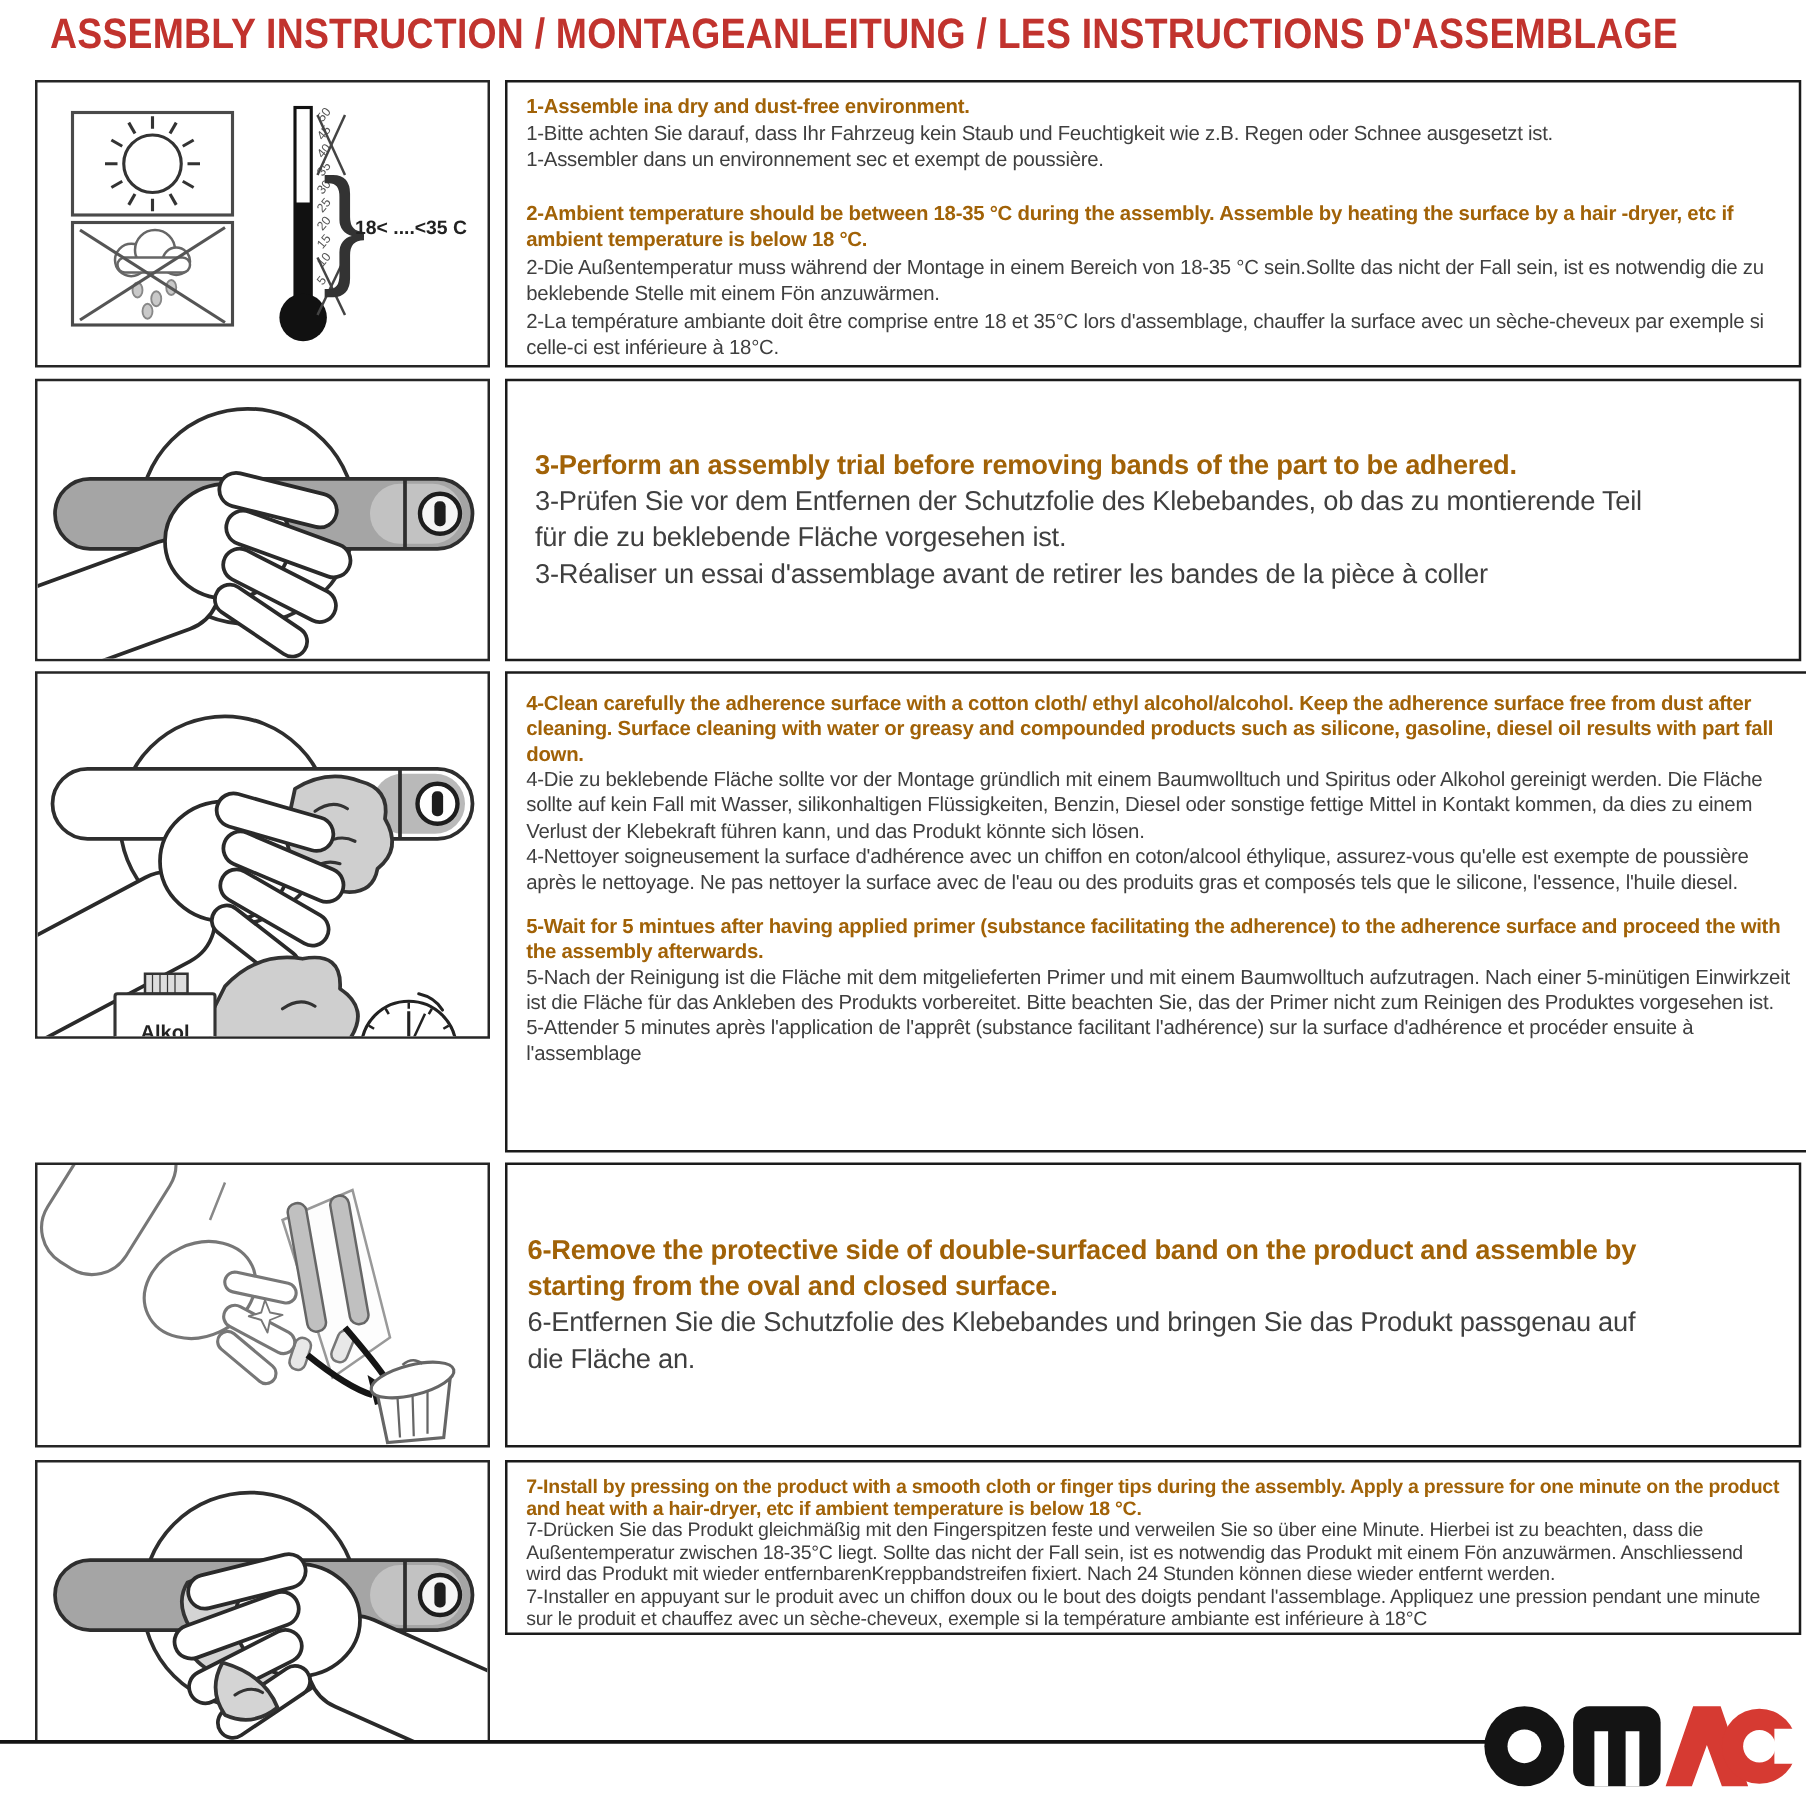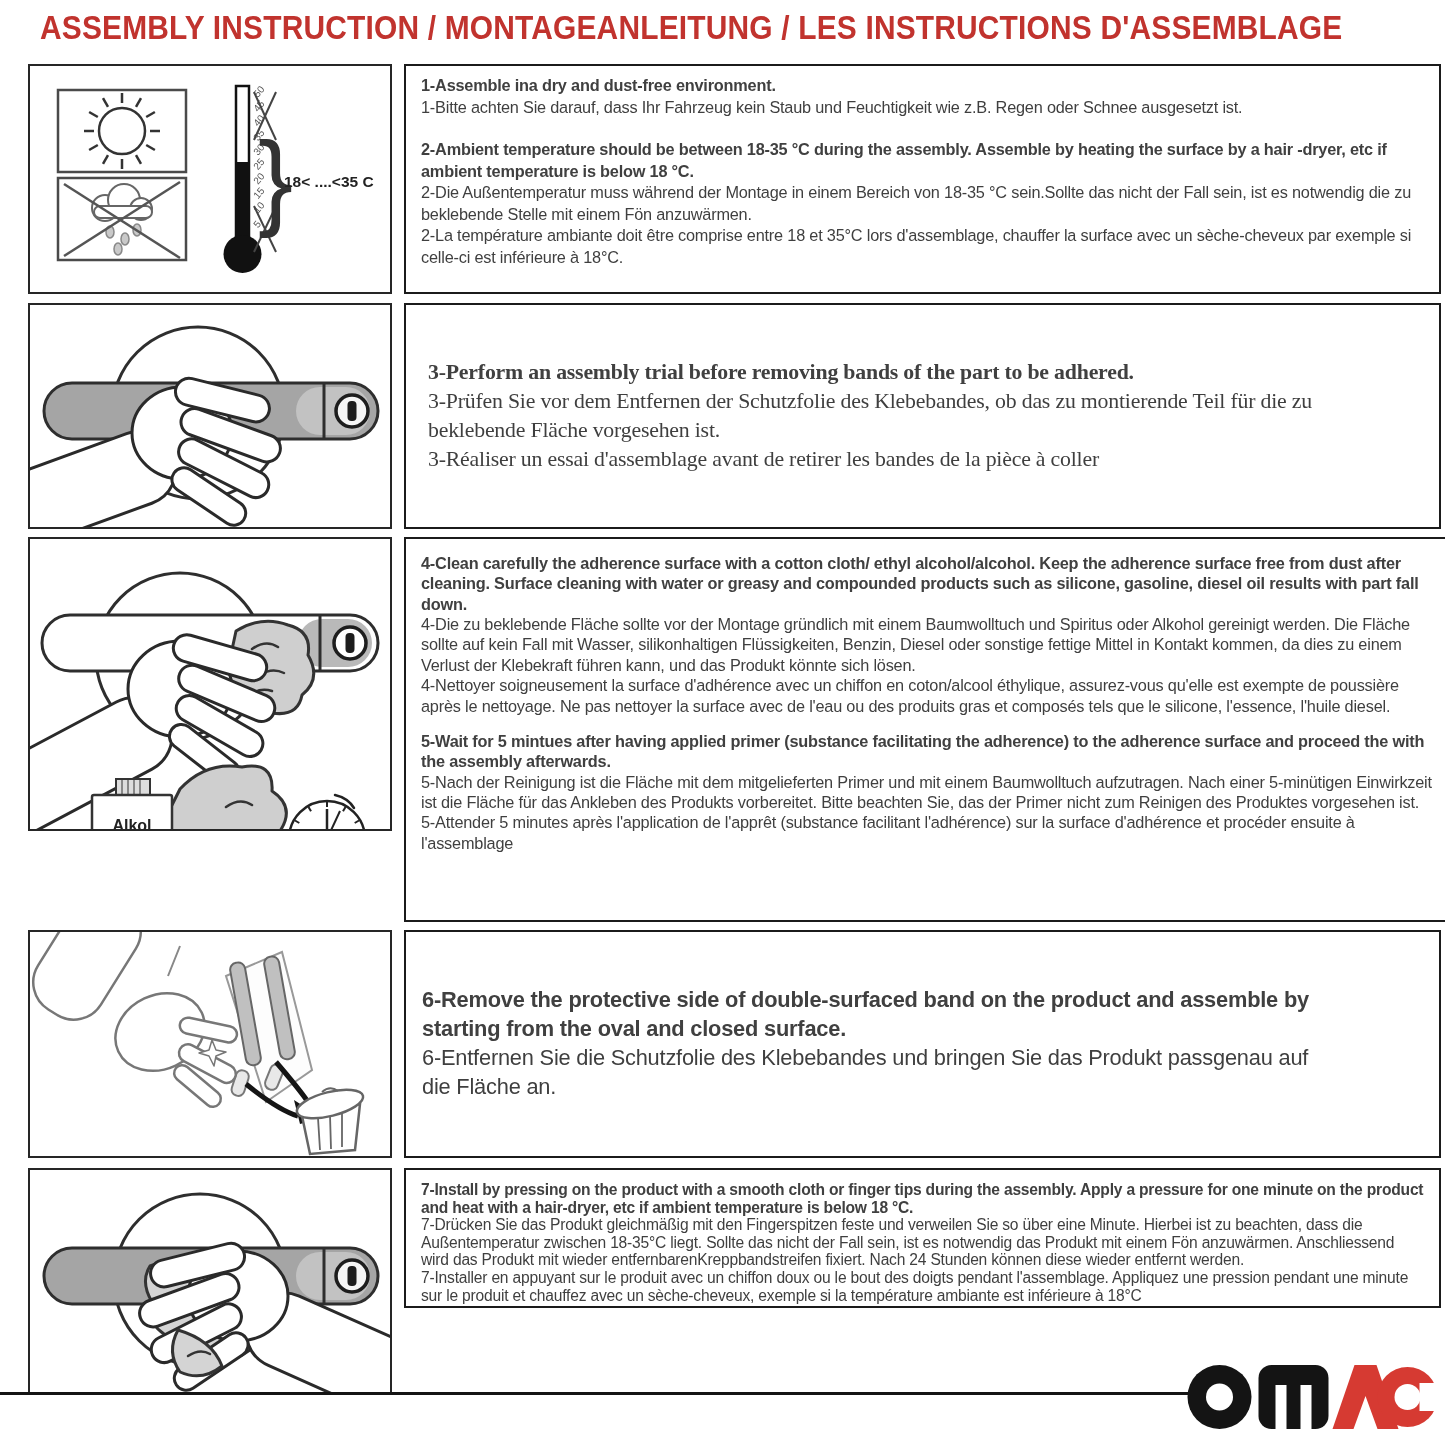--- a/index.html
+++ b/index.html
@@ -9,21 +9,21 @@
   }
   .title{
     position:absolute;left:40px;top:8px;font-size:34px;font-weight:700;
     color:#c1332e;white-space:nowrap;transform:scaleX(0.88);transform-origin:left top;
     letter-spacing:0.2px;
   }
   .box{position:absolute;border:2.5px solid #1b1b1b;background:#fff;box-sizing:border-box;overflow:hidden;}
   .illus{border-width:2px;border-color:#262626;}
   .textbox{padding:9px 15px;color:#3f3f3f;}
   .textbox p{margin:0;letter-spacing:-0.2px;}
-  .textbox p.b{font-weight:700;color:#404040;}
+  .textbox p.b{font-weight:700;color:#a16207;}
   .r1 p{font-size:16.3px;line-height:1.32;}
   .r1 .gap{height:21px;}
   .r2{display:flex;flex-direction:column;justify-content:center;padding-left:22px;}
   .r2 p{font-size:21.8px;line-height:1.33;max-width:900px;}
   .r3 p{font-size:16.3px;line-height:1.25;}
   .r3 .gap{height:15px;}
   .r4{display:flex;flex-direction:column;justify-content:center;padding-left:16px;}
   .r4 p{font-size:21.8px;line-height:1.33;max-width:895px;}
   .r5 p{font-size:15.6px;line-height:1.13;}
   svg{display:block;}
@@ -96,20 +96,21 @@
           <line x1="246" y1="140" x2="224" y2="186"></line>
       </g>
       <text x="228" y="150" font-size="105" fill="#333">}</text>
       <text x="254" y="121" font-size="15.5" font-weight="bold" fill="#222">18&lt; ....&lt;35 C</text>
     </g>
   </svg>
 </div>
 <div class="box textbox r1" style="left:404px;top:64px;width:1037px;height:230px;">
     <p class="b">1-Assemble ina dry and dust-free environment.</p>
     <p>1-Bitte achten Sie darauf, dass Ihr Fahrzeug kein Staub und Feuchtigkeit wie z.B. Regen oder Schnee ausgesetzt ist.</p>
+    <p>1-Assembler dans un environnement sec et exempt de poussière.</p>
     <div class="gap"></div>
     <p class="b">2-Ambient temperature should be between 18-35 °C  during the assembly. Assemble by heating the surface by a hair -dryer, etc if ambient temperature is below 18 °C.</p>
     <p>2-Die Außentemperatur muss während der Montage in einem Bereich von 18-35 °C  sein.Sollte das nicht der Fall sein, ist es notwendig die zu beklebende Stelle mit einem Fön anzuwärmen.</p>
     <p>2-La température ambiante doit être comprise entre 18 et 35°C lors d'assemblage, chauffer la surface avec un sèche-cheveux par exemple si celle-ci est inférieure à 18°C.</p>
   </div>
 
 <div class="box illus" style="left:28px;top:303px;width:364px;height:226px;">
   <svg width="360" height="222" viewBox="0 0 360 222">
     <circle cx="168" cy="108" r="86" fill="#fff" stroke="#2e2e2e" stroke-width="3"></circle>
     <g>
@@ -122,21 +123,21 @@
     <g fill="#fff" stroke="#2a2a2a" stroke-width="3" stroke-linejoin="round" stroke-linecap="round">
       <rect x="-50" y="148" width="200" height="74" rx="37" transform="rotate(-20 50 185)"></rect>
       <ellipse cx="152" cy="128" rx="50" ry="46"></ellipse>
       <rect x="146" y="70" width="96" height="27" rx="13.5" transform="rotate(14 146 83)"></rect>
       <rect x="152" y="99" width="104" height="27" rx="13.5" transform="rotate(20 152 112)"></rect>
       <rect x="150" y="128" width="98" height="26" rx="13" transform="rotate(27 150 141)"></rect>
       <rect x="144" y="156" width="84" height="24" rx="12" transform="rotate(34 144 168)"></rect>
     </g>
   </svg>
 </div>
-<div class="box textbox r2" style="left:404px;top:303px;width:1037px;height:226px;font-family:Liberation Serif, serif;">
+<div class="box textbox r2" style="left:404px;top:303px;width:1037px;height:226px;">
     <p class="b">3-Perform an assembly trial before removing bands of the part to be adhered.</p>
     <p>3-Prüfen Sie vor dem Entfernen der Schutzfolie des Klebebandes, ob das zu montierende Teil für die zu beklebende Fläche vorgesehen ist.</p>
     <p>3-Réaliser un essai d'assemblage avant de retirer les bandes de la pièce à coller</p>
   </div>
 
 <div class="box illus" style="left:28px;top:537px;width:364px;height:294px;">
   <svg width="360" height="381" viewBox="0 0 360 381">
     <circle cx="150" cy="118" r="84" fill="#fff" stroke="#2e2e2e" stroke-width="3"></circle>
     <g>
       <rect x="12" y="76" width="336" height="56" rx="28" fill="#fff" stroke="#2e2e2e" stroke-width="3"></rect>

